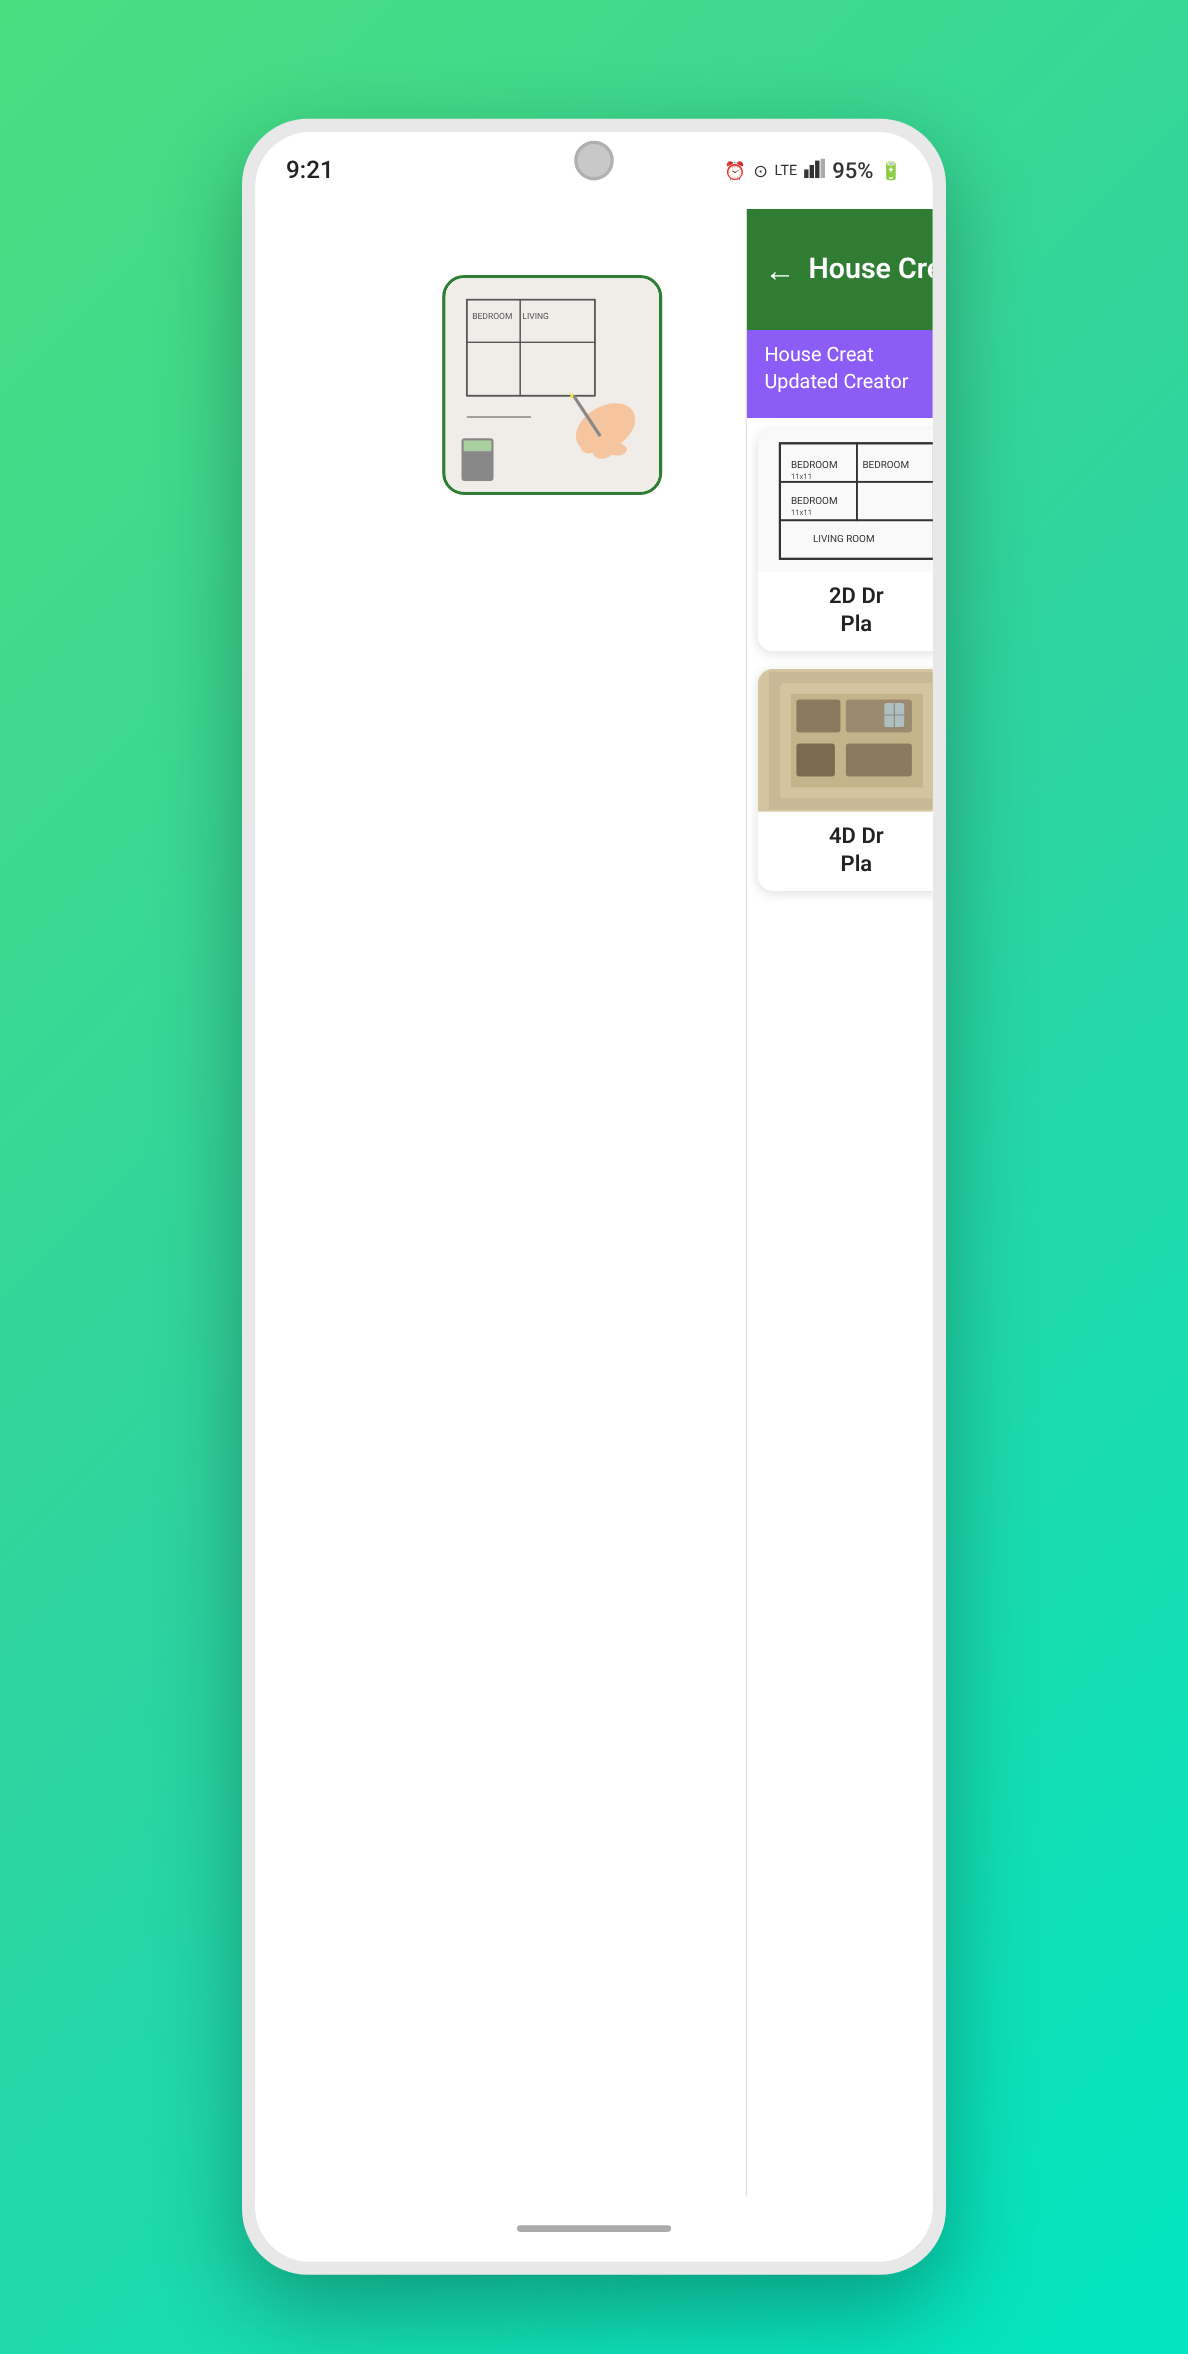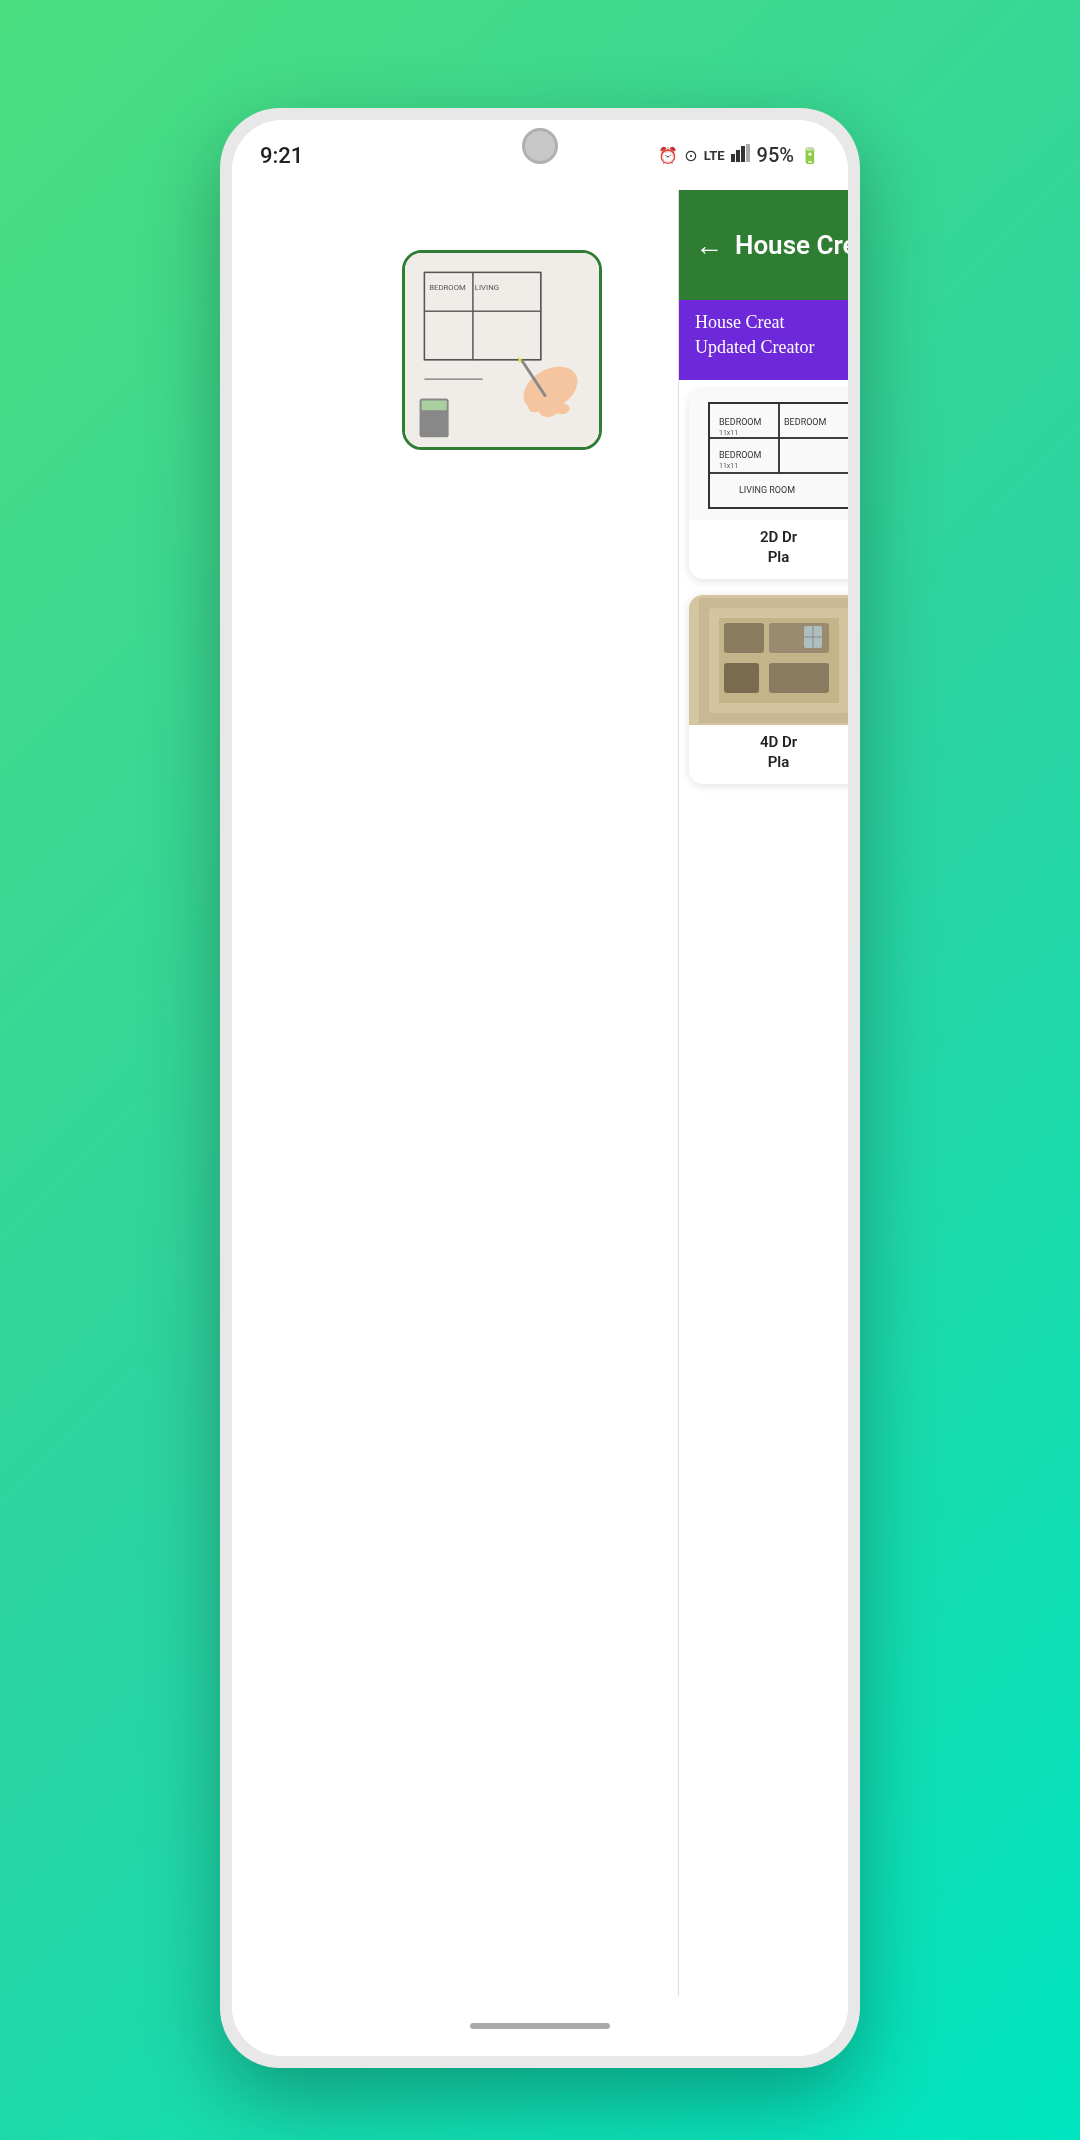--- a/index.html
+++ b/index.html
@@ -209,24 +209,23 @@
 
     .secondary-title {
       font-size: 26px;
       font-weight: 600;
       color: white;
       white-space: nowrap;
       overflow: hidden;
     }
 
     .secondary-subtitle {
-      background: #6d28d9;
+      background: #8b5cf6;
       color: white;
       padding: 10px 16px 20px;
-      font-family: Liberation Serif, serif;
     }
 
     .secondary-subtitle-text {
       font-size: 18px;
       color: white;
       line-height: 1.4;
     }
 
     .card-list {
       padding: 10px 10px;
@@ -243,21 +242,21 @@
       padding-bottom: 12px;
     }
 
     .card-image {
       width: 100%;
       height: 130px;
       overflow: hidden;
     }
 
     .card-label {
-      font-size: 15px;
+      font-size: 20px;
       font-weight: 600;
       color: #222;
       padding: 8px 10px 0;
       text-align: center;
       line-height: 1.3;
     }
 
     
     .floorplan-2d {
       background: #f9f9f9;
@@ -312,21 +311,21 @@
 
     <div class="status-bar">
       <div class="camera-area"></div>
       <span class="status-time">9:21</span>
       <div class="status-icons">
 
         <span class="status-icon">⏰</span>
 
         <span class="status-icon">⊙</span>
 
-        <span class="status-icon" style="font-size:13px;font-weight:bold;">LTE</span>
+        <span class="status-icon" style="font-size:13px;font-weight:normal;">LTE</span>
 
         <span class="status-icon">
           <svg width="20" height="18" viewBox="0 0 20 18">
             <rect x="0" y="10" width="4" height="8" fill="#333"></rect>
             <rect x="5" y="6" width="4" height="12" fill="#333"></rect>
             <rect x="10" y="2" width="4" height="16" fill="#333"></rect>
             <rect x="15" y="0" width="4" height="18" fill="#aaa"></rect>
           </svg>
         </span>
         <span class="status-battery">95%</span>

